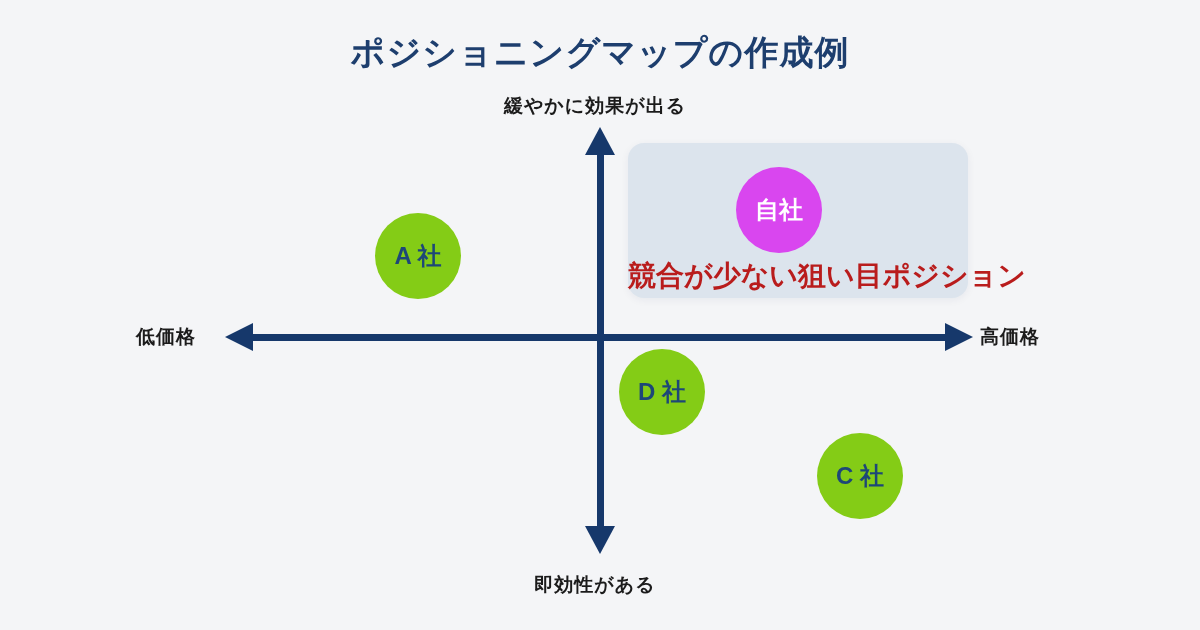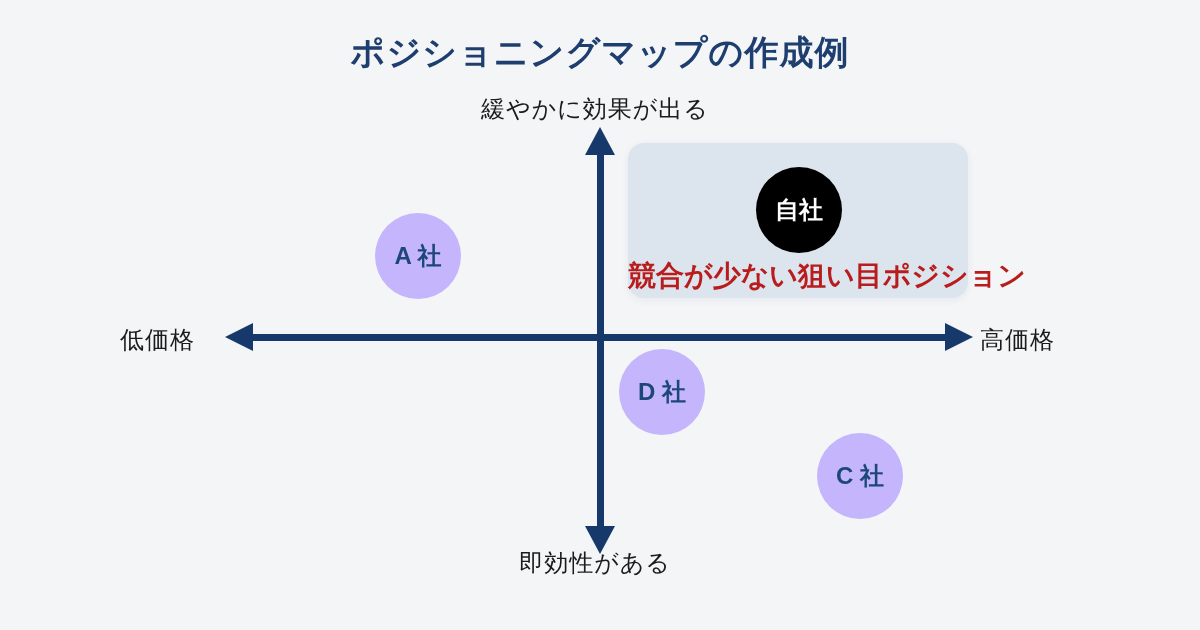--- a/index.html
+++ b/index.html
@@ -18,29 +18,29 @@
     position: absolute;
     left: 0; right: 0; top: 30px;
     text-align: center;
     font-size: 34px;
     font-weight: 700;
     color: #1d3e6e;
     letter-spacing: 1px;
   }
   .axis-label {
     position: absolute;
-    font-size: 24px;
-    font-weight: 400;
+    font-size: 19px;
+    font-weight: 700;
     color: #1b1b1b;
     letter-spacing: 1px;
     white-space: nowrap;
   }
   .axis-label.top    { left: 595px; top: 93px;  transform: translateX(-50%); }
-  .axis-label.bottom { left: 595px; top: 547px; transform: translateX(-50%); }
-  .axis-label.left   { left: 120px; top: 324px; }
+  .axis-label.bottom { left: 595px; top: 572px; transform: translateX(-50%); }
+  .axis-label.left   { left: 136px; top: 324px; }
   .axis-label.right  { left: 980px; top: 324px; }
 
   
   .shaft-v {
     position: absolute;
     left: 597px; top: 150px;
     width: 7px; height: 380px;
     background: #16386b;
   }
   .shaft-h {
@@ -101,27 +101,27 @@
     width: 86px; height: 86px;
     border-radius: 50%;
     display: flex;
     align-items: center;
     justify-content: center;
     font-size: 24px;
     font-weight: 700;
     white-space: nowrap;
   }
   .bubble.company {
-    background: #c4b5fd;
+    background: #84cc16;
     color: #1d4778;
   }
   .bubble.own {
-    background: #000000;
+    background: #d946ef;
     color: #ffffff;
-    left: 756px; top: 167px;
+    left: 736px; top: 167px;
   }
   .bubble.a { left: 375px; top: 213px; }
   .bubble.b { left: 433px; top: 378px; }
   .bubble.c { left: 817px; top: 433px; }
   .bubble.d { left: 619px; top: 349px; }
 </style>
 </head>
 <body>
 
 <div class="canvas">

